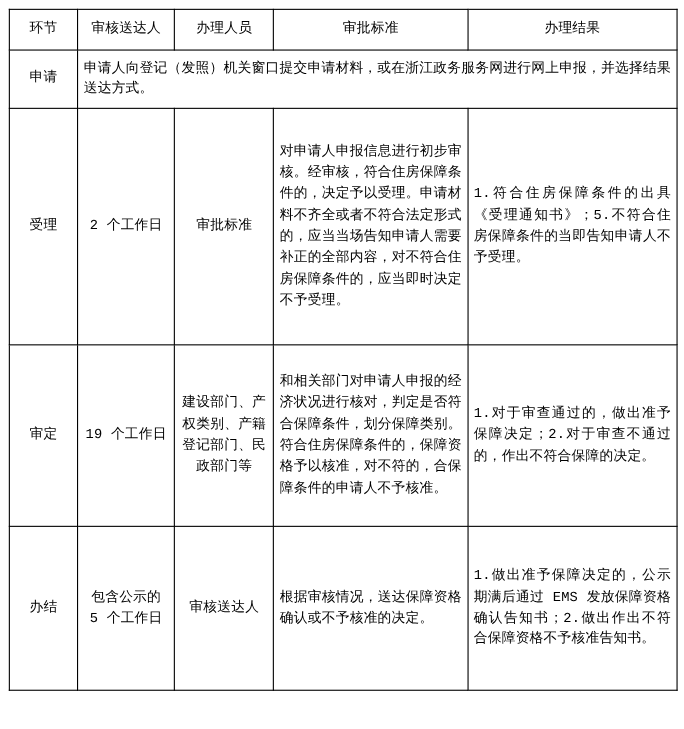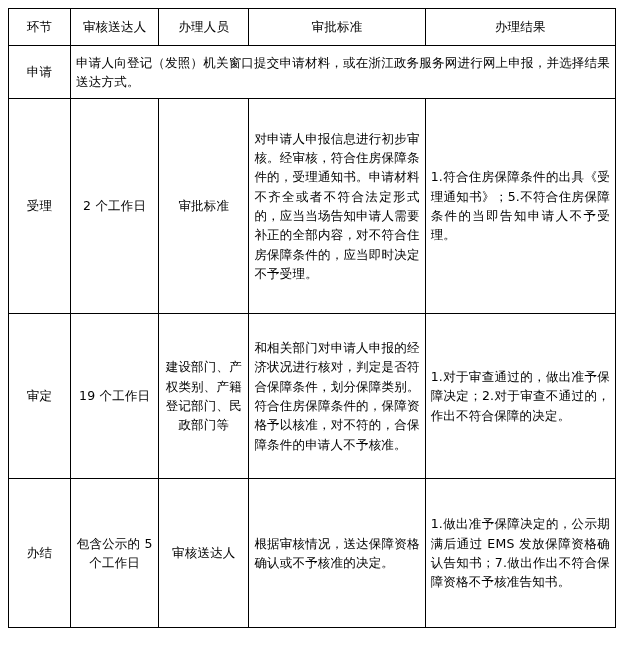--- a/index.html
+++ b/index.html
@@ -18,20 +18,21 @@
     width: 622px;
     height: 663px;
     box-sizing: border-box;
     padding: 8px 6px 6px 8px;
   }
   table.proc-table {
     border-collapse: collapse;
     table-layout: fixed;
     width: 608px;
     margin: 0;
+    font-family: Liberation Mono, monospace;
   }
   table.proc-table td {
     border: 1px solid #000000;
     vertical-align: middle;
     padding: 4px 5px;
     font-size: 12.5px;
     line-height: 1.55;
     letter-spacing: 0.2px;
   }
   .hdr td {
@@ -87,34 +88,34 @@
 
       <tr class="r-apply">
         <td class="cell-center">申请</td>
         <td class="merged-apply tight" colspan="4">申请人向登记（发照）机关窗口提交申请材料，或在浙江政务服务网进行网上申报，并选择结果送达方式。</td>
       </tr>
 
       <tr class="r-accept">
         <td class="cell-center">受理</td>
         <td class="cell-center">2 个工作日</td>
         <td class="cell-center">审批标准</td>
-        <td class="cell-left tight">对申请人申报信息进行初步审核。经审核，符合住房保障条件的，受理通知书。申请材料不齐全或者不符合法定形式的，应当当场告知申请人需要补正的全部内容，对不符合住房保障条件的，应当即时决定不予受理。</td>
+        <td class="cell-left tight">对申请人申报信息进行初步审核。经审核，符合住房保障条件的，决定予以受理。申请材料不齐全或者不符合法定形式的，应当当场告知申请人需要补正的全部内容，对不符合住房保障条件的，应当即时决定不予受理。</td>
         <td class="cell-left tight">1.符合住房保障条件的出具《受理通知书》；5.不符合住房保障条件的当即告知申请人不予受理。</td>
       </tr>
 
       <tr class="r-review">
         <td class="cell-center">审定</td>
         <td class="cell-center">19 个工作日</td>
         <td class="cell-center">建设部门、产权类别、产籍登记部门、民政部门等</td>
         <td class="cell-left tight">和相关部门对申请人申报的经济状况进行核对，判定是否符合保障条件，划分保障类别。符合住房保障条件的，保障资格予以核准，对不符的，合保障条件的申请人不予核准。</td>
         <td class="cell-left tight">1.对于审查通过的，做出准予保障决定；2.对于审查不通过的，作出不符合保障的决定。</td>
       </tr>
 
       <tr class="r-finish">
         <td class="cell-center">办结</td>
         <td class="cell-center">包含公示的 5 个工作日</td>
         <td class="cell-center">审核送达人</td>
         <td class="cell-left tight">根据审核情况，送达保障资格确认或不予核准的决定。</td>
-        <td class="cell-left tight">1.做出准予保障决定的，公示期满后通过 EMS 发放保障资格确认告知书；7.做出作出不符合保障资格不予核准告知书。</td>
+        <td class="cell-left tight">1.做出准予保障决定的，公示期满后通过 EMS 发放保障资格确认告知书；2.做出作出不符合保障资格不予核准告知书。</td>
       </tr>
     </tbody>
   </table>
 </div>
 
 </body></html>

